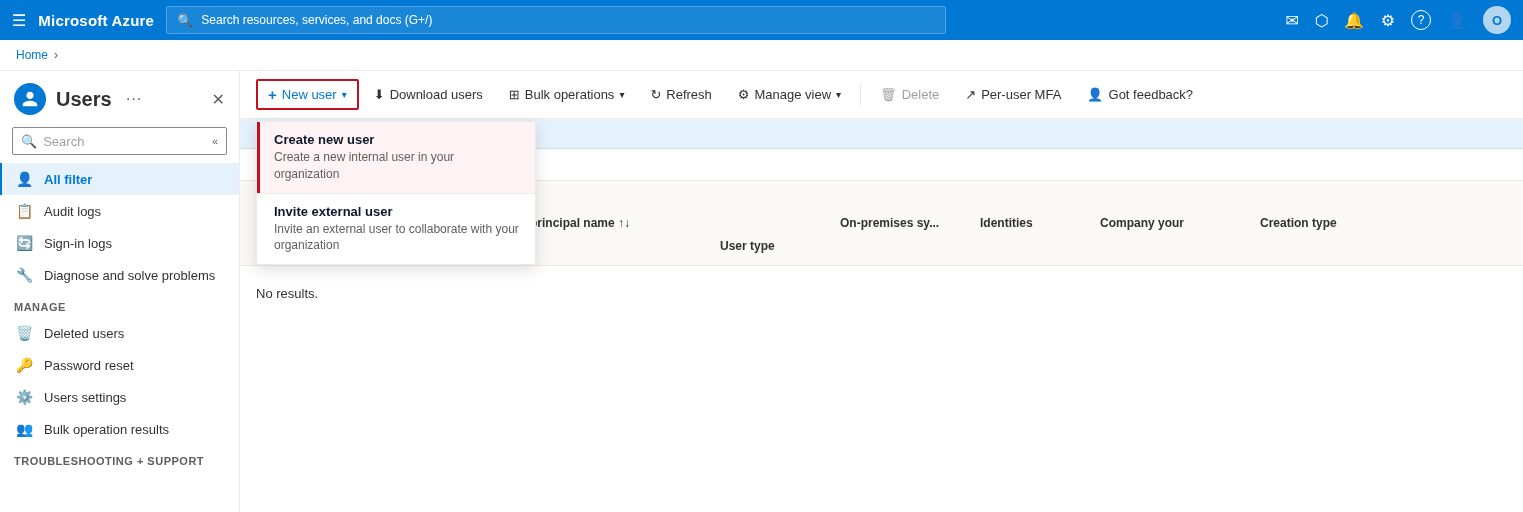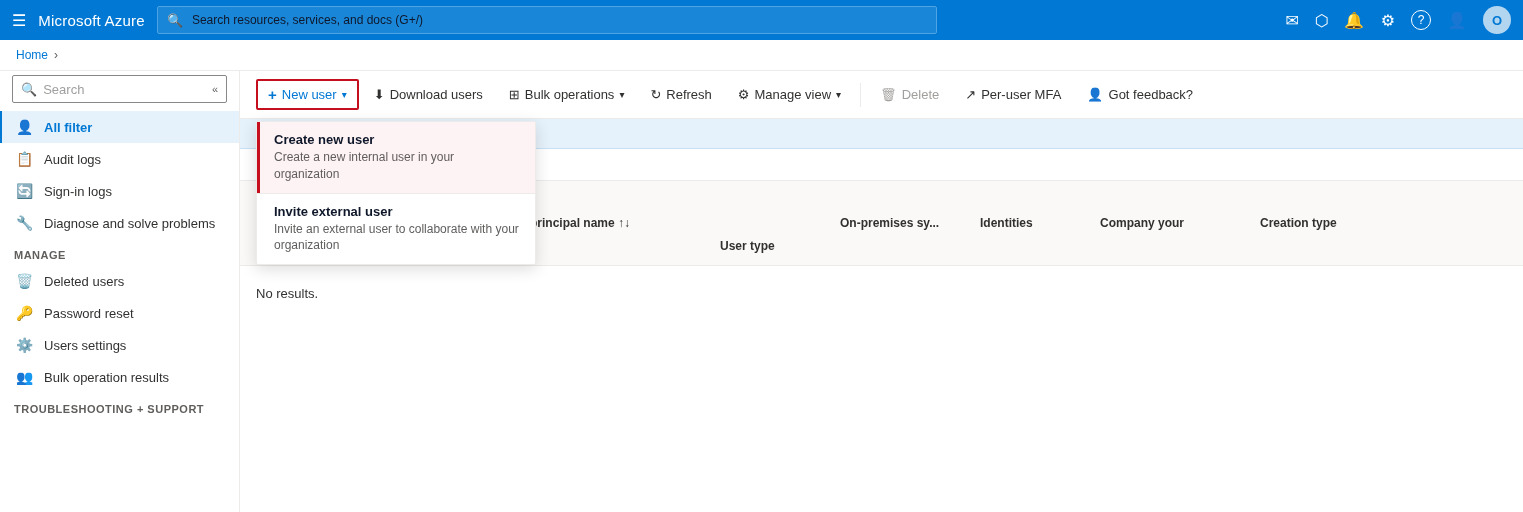--- a/index.html
+++ b/index.html
@@ -9,21 +9,21 @@
     .top-bar {
       display: flex;
       align-items: center;
       background: #0078d4;
       height: 40px;
       padding: 0 12px;
       gap: 12px;
       color: white;
     }
     .top-bar-hamburger { font-size: 16px; cursor: pointer; }
-    .top-bar-brand { font-weight: 400; font-size: 15px; letter-spacing: 0.2px; }
+    .top-bar-brand { font-weight: 700; font-size: 15px; letter-spacing: 0.2px; }
     .top-bar-search {
       flex: 1;
       max-width: 780px;
       background: #1a86d8;
       border: 1px solid #4fa3e3;
       border-radius: 2px;
       height: 28px;
       display: flex;
       align-items: center;
       padding: 0 10px;
@@ -280,21 +280,21 @@
     }
   </style>
 </head>
 <body>
 
 <div class="top-bar">
   <span class="top-bar-hamburger">☰</span>
   <span class="top-bar-brand">Microsoft Azure</span>
   <div class="top-bar-search">
     <span>🔍</span>
-    <span style="color:#0f172a;font-size:12px;">Search resources, services, and docs (G+/)</span>
+    <span style="color:#ffffff;font-size:12px;">Search resources, services, and docs (G+/)</span>
   </div>
   <div class="top-bar-icons">
     <span class="top-bar-icon">✉</span>
     <span class="top-bar-icon">⬡</span>
     <span class="top-bar-icon">🔔</span>
     <span class="top-bar-icon">⚙</span>
     <span class="top-bar-icon" style="border:1px solid white;border-radius:50%;width:20px;height:20px;display:inline-flex;align-items:center;justify-content:center;font-size:12px;">?</span>
     <span class="top-bar-icon">👤</span>
     <div class="top-bar-user">
       <div class="top-bar-avatar">O</div>
@@ -304,20 +304,30 @@
 
 <div class="breadcrumb">
   <a href="#" style="color:#0078d4;text-decoration:none;">Home</a>
   <span style="color:#605e5c;margin:0 2px;">›</span>
 </div>
 
 <div class="main-layout">
 
   <div class="sidebar">
 
+    <div class="sidebar-header">
+      <div class="sidebar-header-icon">
+        <svg width="18" height="18" viewBox="0 0 24 24" fill="white">
+          <path d="M12 12c2.7 0 4.8-2.1 4.8-4.8S14.7 2.4 12 2.4 7.2 4.5 7.2 7.2 9.3 12 12 12zm0 2.4c-3.2 0-9.6 1.6-9.6 4.8v2.4h19.2v-2.4c0-3.2-6.4-4.8-9.6-4.8z"></path>
+        </svg>
+      </div>
+      <span class="sidebar-title">Users</span>
+      <span class="sidebar-more">···</span>
+      <span class="sidebar-close">✕</span>
+    </div>
 
     <div class="sidebar-search">
       <span>🔍</span>
       <span style="color:#a19f9d;">Search</span>
       <span class="sidebar-search-chevron">«</span>
     </div>
 
     <div class="sidebar-nav">
       <div class="sidebar-nav-item active">
         <span class="nav-icon">👤</span>

